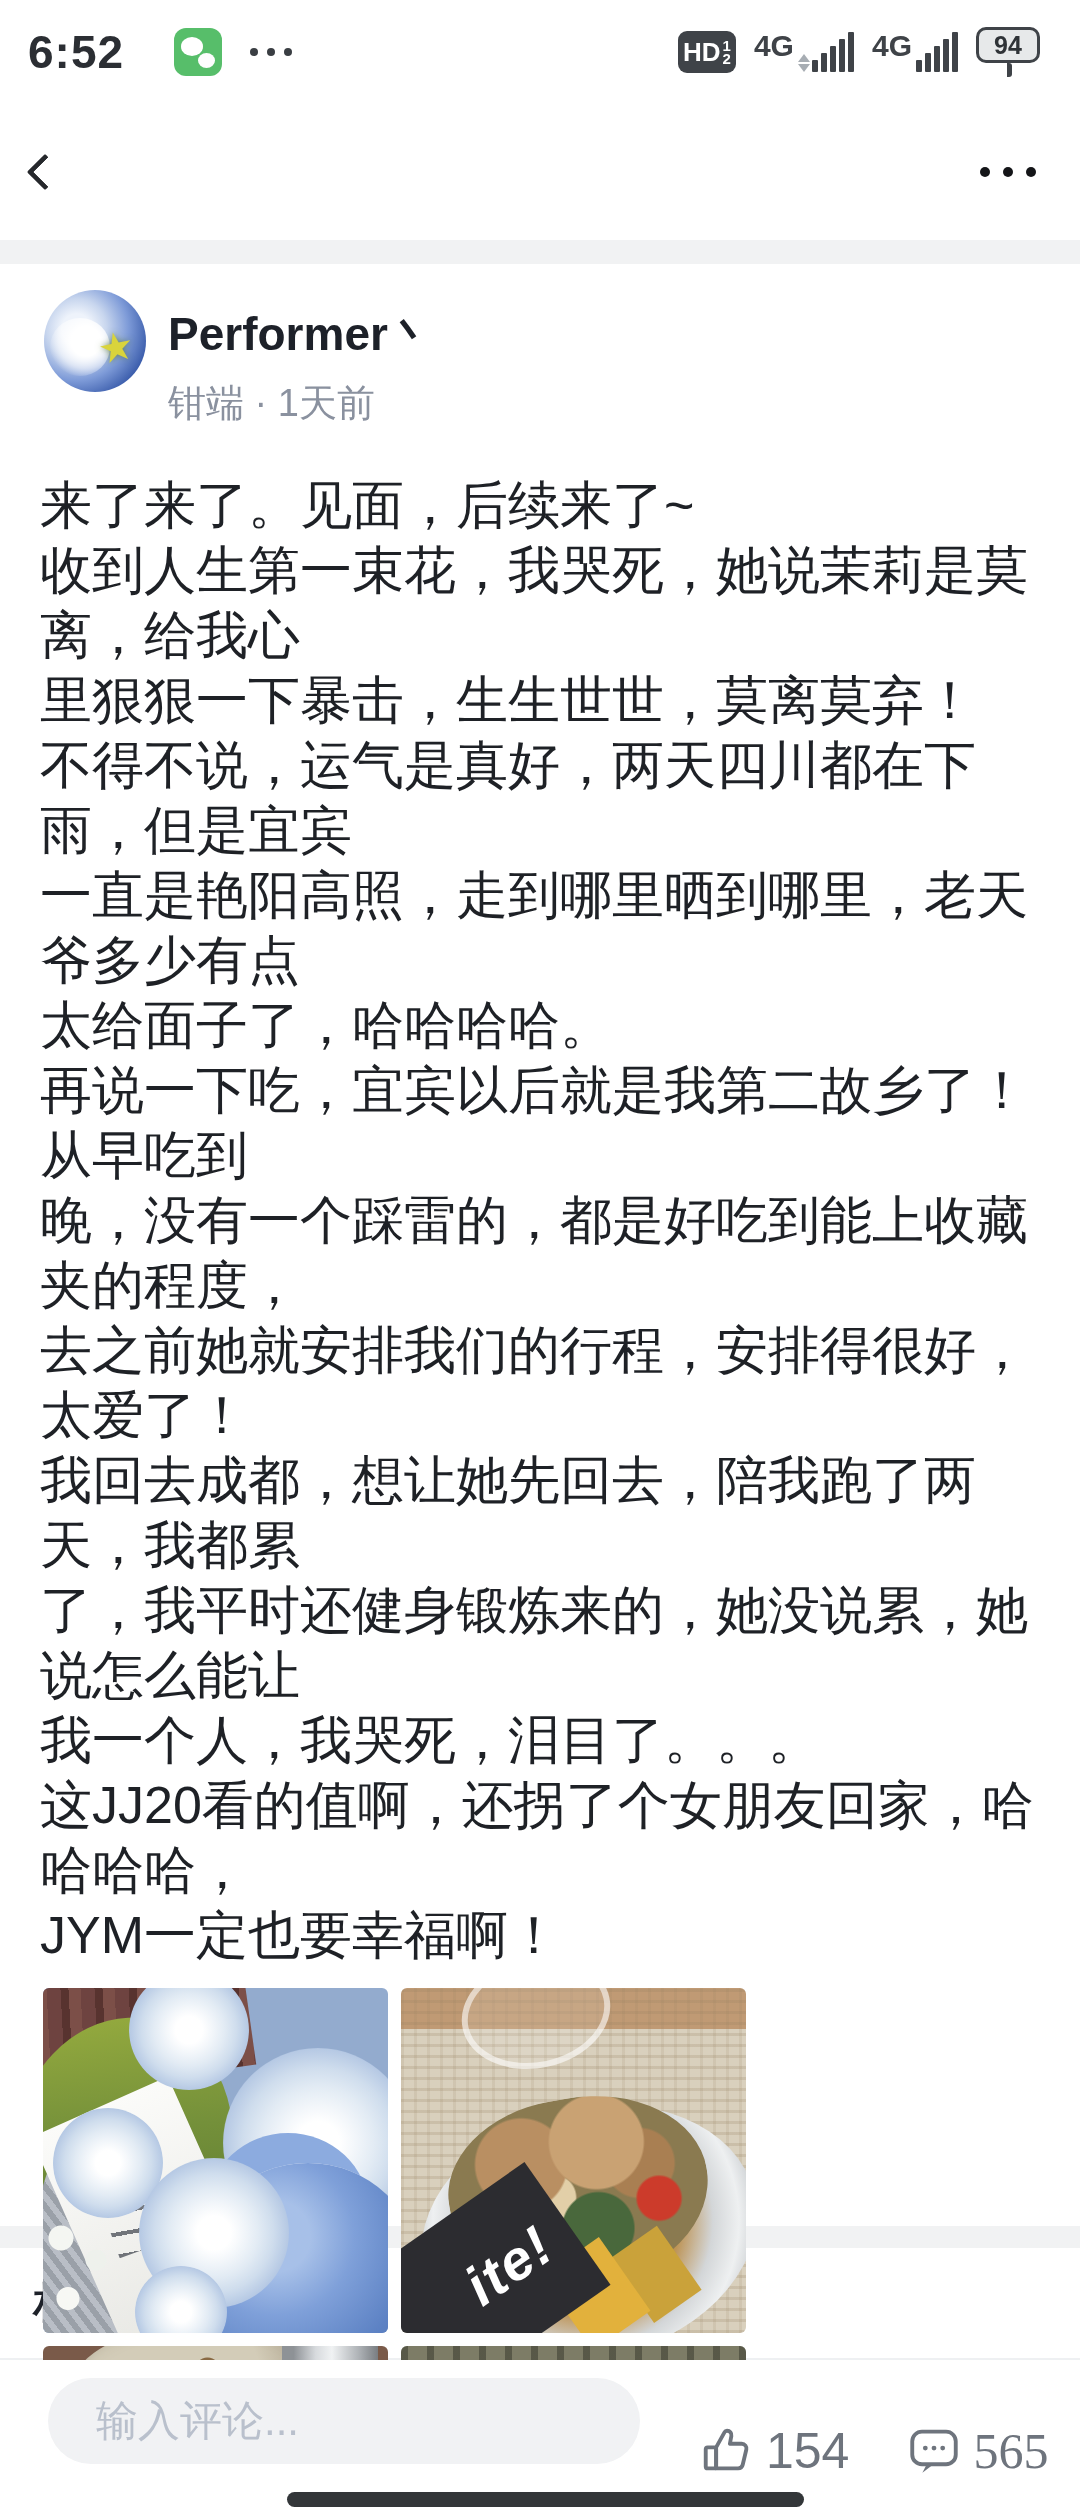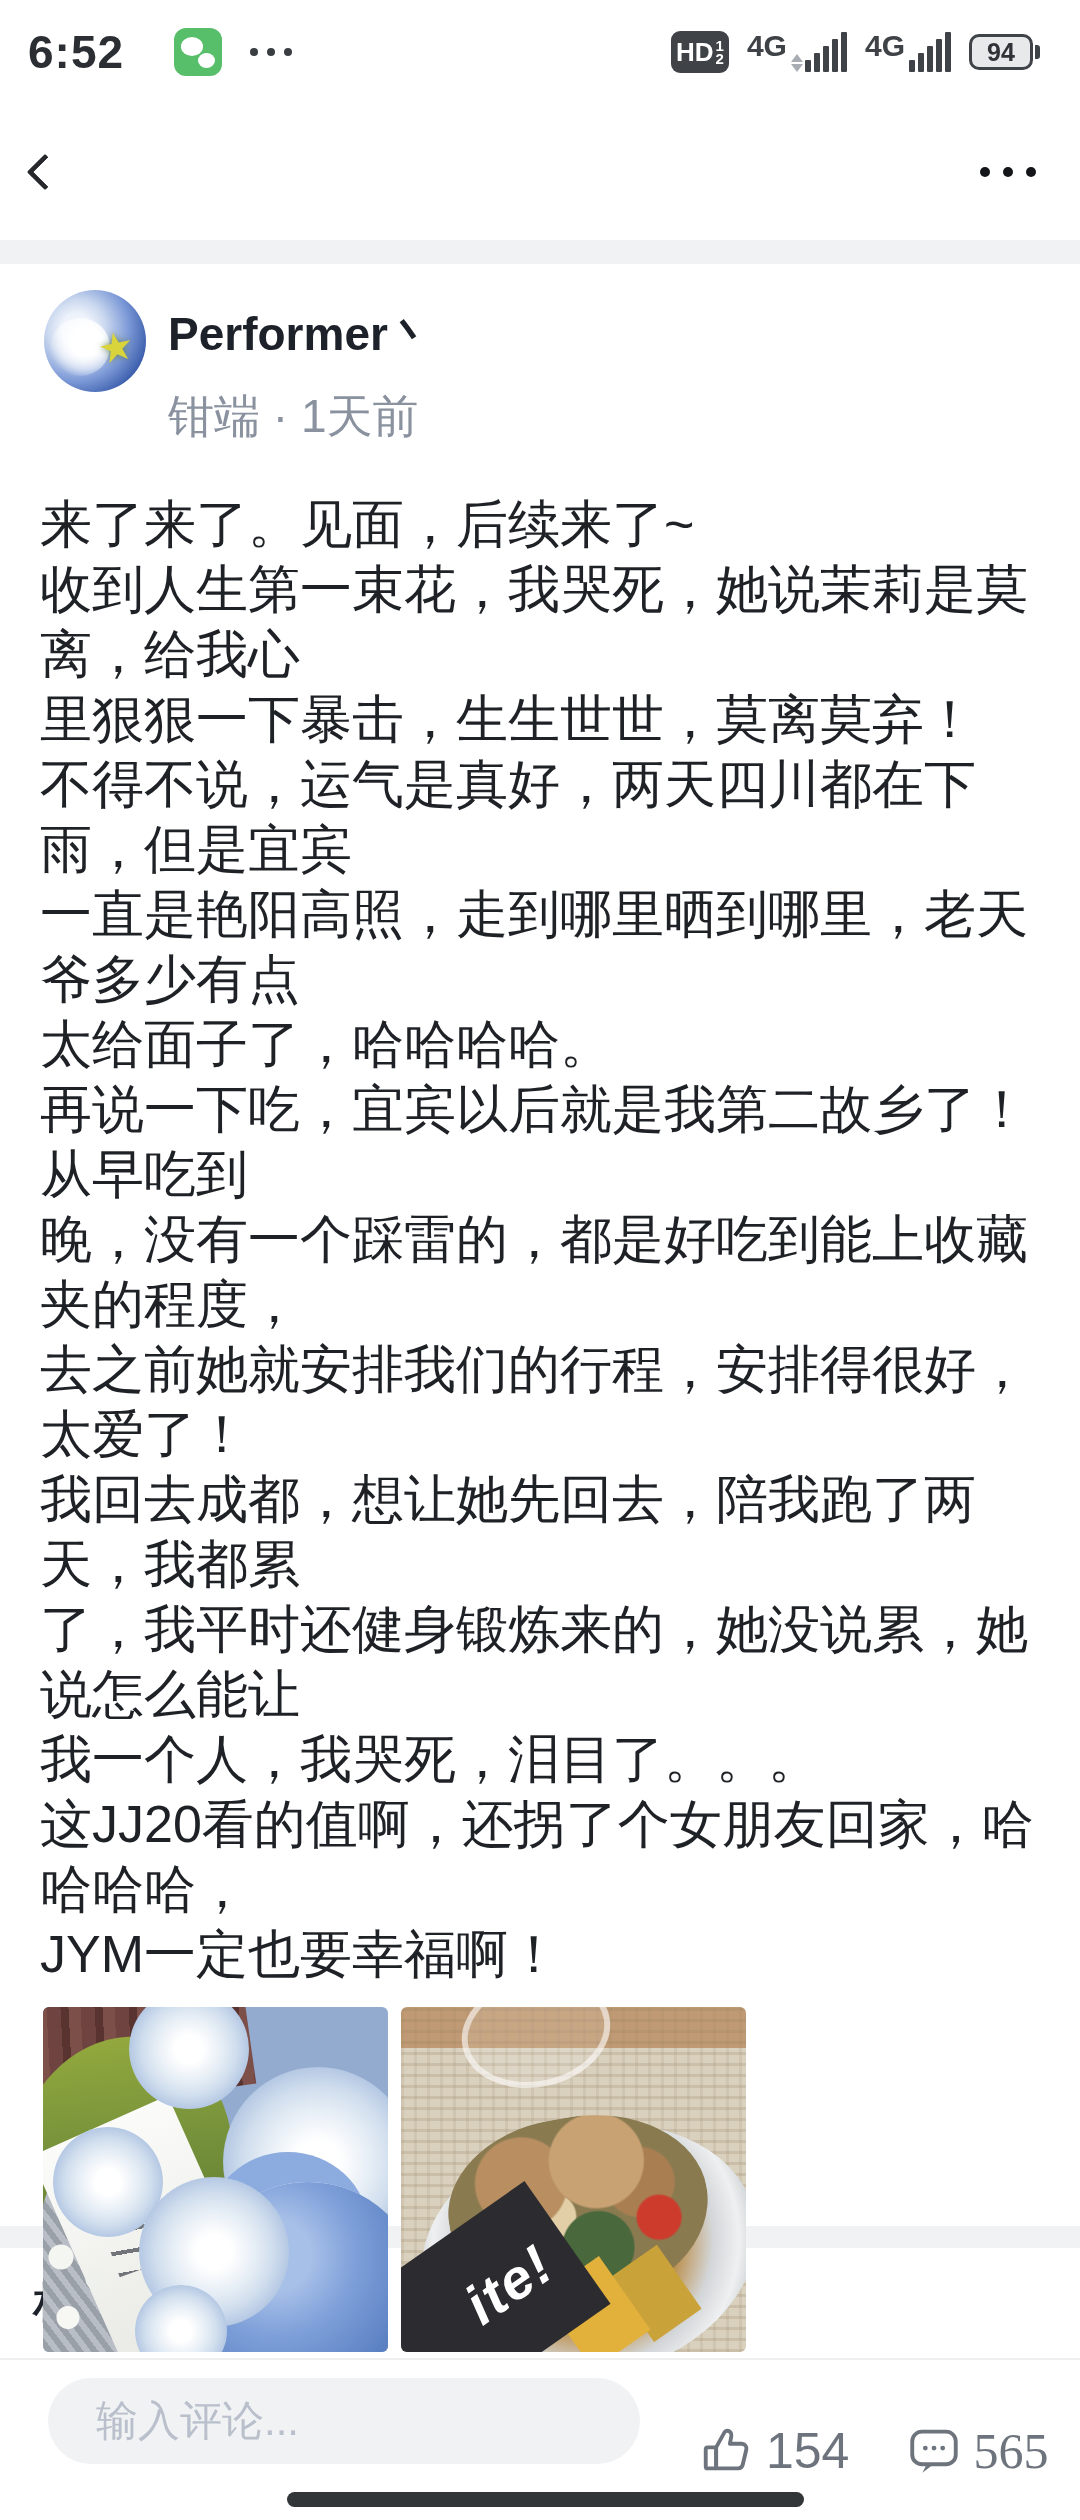--- a/index.html
+++ b/index.html
@@ -24,21 +24,21 @@
   .net { display:flex; align-items:flex-end; gap:4px; }
   .net .g { font-size:30px; font-weight:700; color:#3f4348; line-height:28px; align-self:flex-start; }
   .bars { display:flex; align-items:flex-end; gap:3px; height:40px; }
   .bars i { width:6px; background:#3f4348; border-radius:1px; display:block; }
   .bars i:nth-child(1){height:12px}.bars i:nth-child(2){height:19px}.bars i:nth-child(3){height:26px}
   .bars i:nth-child(4){height:33px}.bars i:nth-child(5){height:40px}
   .updown { display:flex; flex-direction:column; gap:2px; align-self:flex-end; margin-right:-2px; }
   .updown i { width:0; height:0; border-left:6px solid transparent; border-right:6px solid transparent; }
   .updown .up { border-bottom:8px solid #a7adb3; }
   .updown .dn { border-top:8px solid #a7adb3; }
-  .battery { display:flex; align-items:center; }
+  .battery { display:flex; align-items:center;flex-direction:column; }
   .bat-body { width:64px; height:36px; border:3px solid #3f4348; border-radius:10px; background:#e7e9ea;
               display:flex; align-items:center; justify-content:center; font-size:25px; font-weight:700; color:#2f3337; }
   .bat-nub { width:5px; height:14px; background:#3f4348; border-radius:0 3px 3px 0; margin-left:2px; }
 
   
   .header { height:136px; background:#fff; display:flex; align-items:center; position:relative; }
   .back-btn { width:90px; height:100%; display:flex; align-items:center; justify-content:center; }
   .chev-left { width:26px; height:26px; border-left:5px solid #26282c; border-bottom:5px solid #26282c;
                transform:rotate(45deg); border-radius:2px; }
   .hdr-title { position:absolute; left:0; right:0; text-align:center; font-size:48px; font-weight:700; color:#17181a; }
@@ -52,21 +52,21 @@
   .card { background:#fff; padding:26px 0 0 0; height:1962px; }
   .user-row { display:flex; margin:0 44px; align-items:flex-start; }
   .avatar { width:102px; height:102px; border-radius:50%; position:relative; overflow:hidden;
             background:radial-gradient(circle at 32% 38%, #eef3fb 0 16%, #c8d6ee 32%, #7e9bd8 55%, #3a5cab 78%, #27439a 100%); }
   .avatar .swirl { position:absolute; left:6px; top:28px; width:60px; height:58px; border-radius:50%;
             background:radial-gradient(circle at 60% 40%, #fff 0 30%, rgba(255,255,255,.55) 55%, transparent 75%); }
   .avatar .star { position:absolute; right:12px; top:34px; font-size:40px; color:#d9d43c;
             text-shadow:0 0 6px rgba(90,120,60,.8); transform:rotate(-12deg); }
   .user-info { margin-left:22px; padding-top:4px; }
   .user-name { font-size:46px; font-weight:600; color:#1d2129; line-height:56px;margin-top:12px; }
-  .user-meta { font-size:46px; color:#8a919f; margin-top:24px; }
+  .user-meta { font-size:38px; color:#8a919f; margin-top:16px; }
 
   .post-text { margin:44px 40px 0 40px; width:1000px; font-size:52px; line-height:65px;
                color:#1e2126; white-space:pre-line; word-break:break-all; }
 
   
   .img-grid { margin:20px 0 0 43px; width:703px; display:grid;
               grid-template-columns:345px 345px; grid-template-rows:345px 345px; gap:13px; }
   .gimg { border-radius:6px; overflow:hidden; position:relative; }
   .abs { position:absolute; }
 

